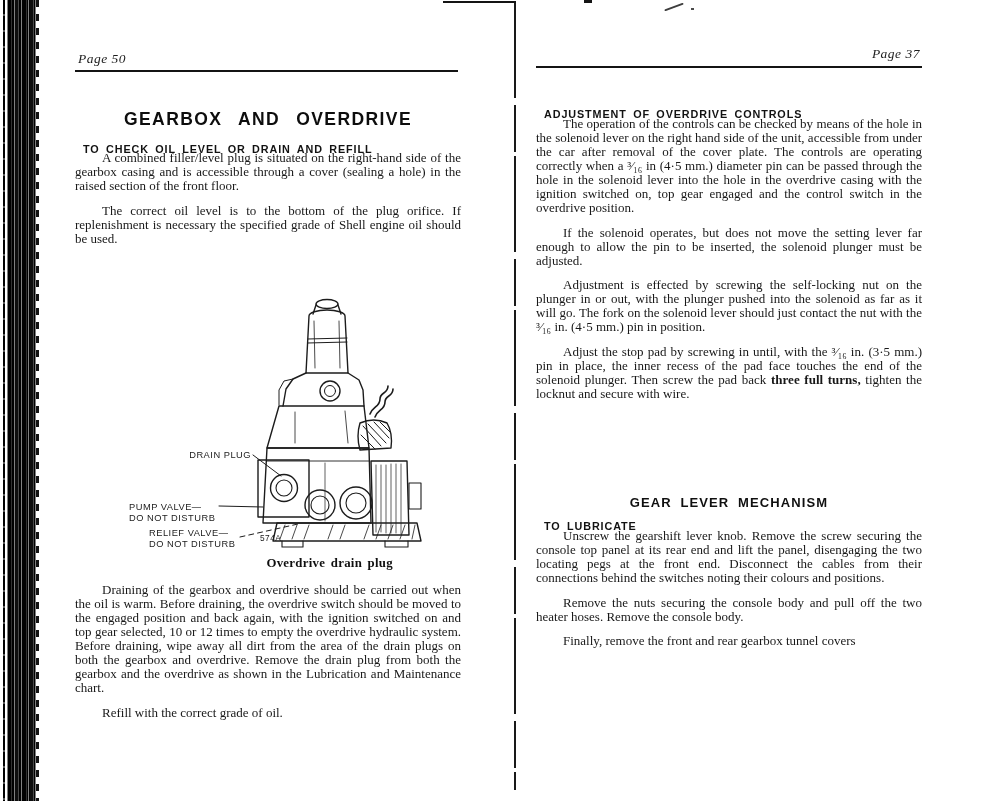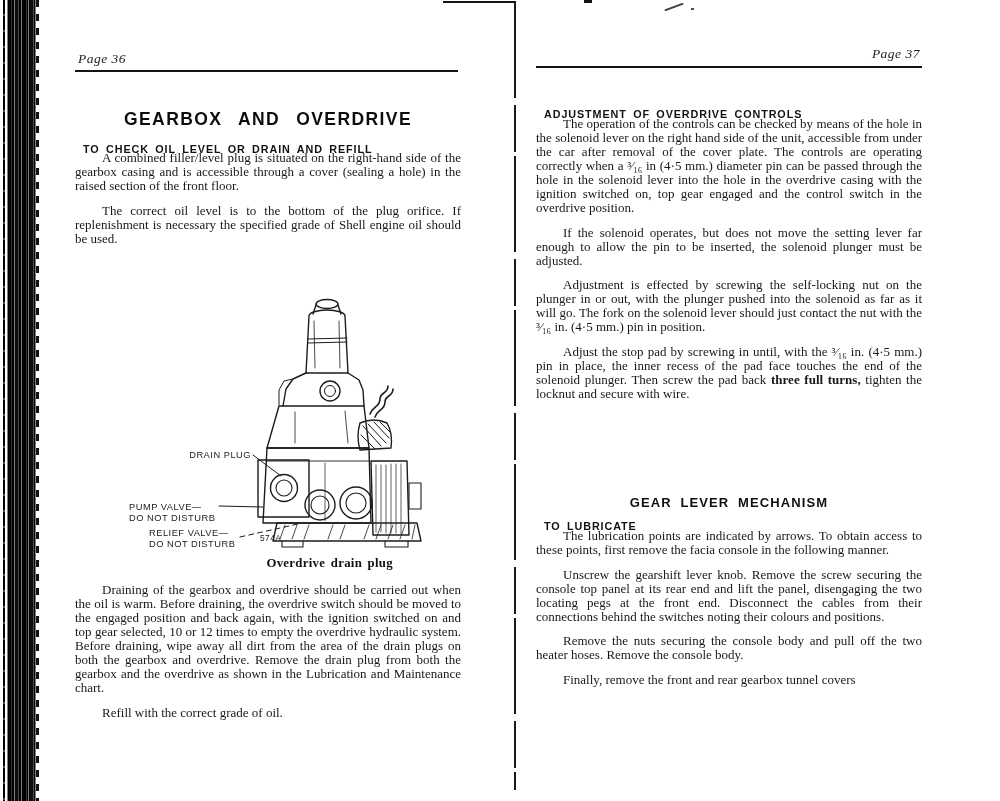--- a/index.html
+++ b/index.html
@@ -86,21 +86,21 @@
   <div class="binding-edge"></div>
   <div class="binding"></div>
   <div class="binding-frays"></div>
   <div class="gutter-line"></div>
   <div class="mark-top-line"></div>
   <div class="mark-top-dash"></div>
   <div class="mark-scratch"></div>
   <div class="mark-scratch-dot"></div>
 
   <section class="page page-left">
-    <div class="pageno pageno-left">Page 36</div>
+    <div class="pageno pageno-left">Page 50</div>
     <div class="rule rule-left"></div>
 
     <h1 class="title sans">GEARBOX AND OVERDRIVE</h1>
     <h2 class="subhead sans subhead-check">TO CHECK OIL LEVEL OR DRAIN AND REFILL</h2>
 
     <div class="flow flow-left-top">
       <p>A combined filler/level plug is situated on the right-hand side of the gearbox casing and is accessible through a cover (sealing a hole) in the raised section of the front floor.</p>
       <p>The correct oil level is to the bottom of the plug orifice. If replenishment is necessary the specified grade of Shell engine oil should be used.</p>
     </div>
 
@@ -175,27 +175,26 @@
   <section class="page page-right">
     <div class="pageno pageno-right">Page 37</div>
     <div class="rule rule-right"></div>
 
     <h2 class="subhead sans subhead-adjust">ADJUSTMENT OF OVERDRIVE CONTROLS</h2>
 
     <div class="flow flow-adjust">
       <p>The operation of the controls can be checked by means of the hole in the solenoid lever on the right hand side of the unit, accessible from under the car after removal of the cover plate. The controls are operating correctly when a ³⁄₁₆ in (4·5 mm.) diameter pin can be passed through the hole in the solenoid lever into the hole in the overdrive casing with the ignition switched on, top gear engaged and the control switch in the overdrive position.</p>
       <p>If the solenoid operates, but does not move the setting lever far enough to allow the pin to be inserted, the solenoid plunger must be adjusted.</p>
       <p>Adjustment is effected by screwing the self-locking nut on the plunger in or out, with the plunger pushed into the solenoid as far as it will go. The fork on the solenoid lever should just contact the nut with the ³⁄₁₆ in. (4·5 mm.) pin in position.</p>
-      <p><span>Adjust the stop pad by screwing in until, with the ³⁄₁₆ in. (4·5 mm.) pin in place, the inner recess of the pad face touches the end of the solenoid plunger. Then screw the pad back </span><b>three full turns,</b><span> tighten the locknut and secure with wire.</span></p>
+      <p><span>Adjust the stop pad by screwing in until, with the ³⁄₁₆ in. (3·5 mm.) pin in place, the inner recess of the pad face touches the end of the solenoid plunger. Then screw the pad back </span><b>three full turns,</b><span> tighten the locknut and secure with wire.</span></p>
     </div>
 
     <h2 class="center-head sans head-gear-lever">GEAR LEVER MECHANISM</h2>
     <h3 class="subhead sans subhead-lubricate">TO LUBRICATE</h3>
 
     <div class="flow flow-lubricate">
-      <p>The lubrication points are indicated by arrows. To obtain access to these points, first remove the facia console in the following manner.</p>
       <p>Unscrew the gearshift lever knob. Remove the screw securing the console top panel at its rear end and lift the panel, disengaging the two locating pegs at the front end. Disconnect the cables from their connections behind the switches noting their colours and positions.</p>
       <p>Remove the nuts securing the console body and pull off the two heater hoses. Remove the console body.</p>
       <p>Finally, remove the front and rear gearbox tunnel covers</p>
     </div>
   </section>
 
 </div>
 
 </body></html>

